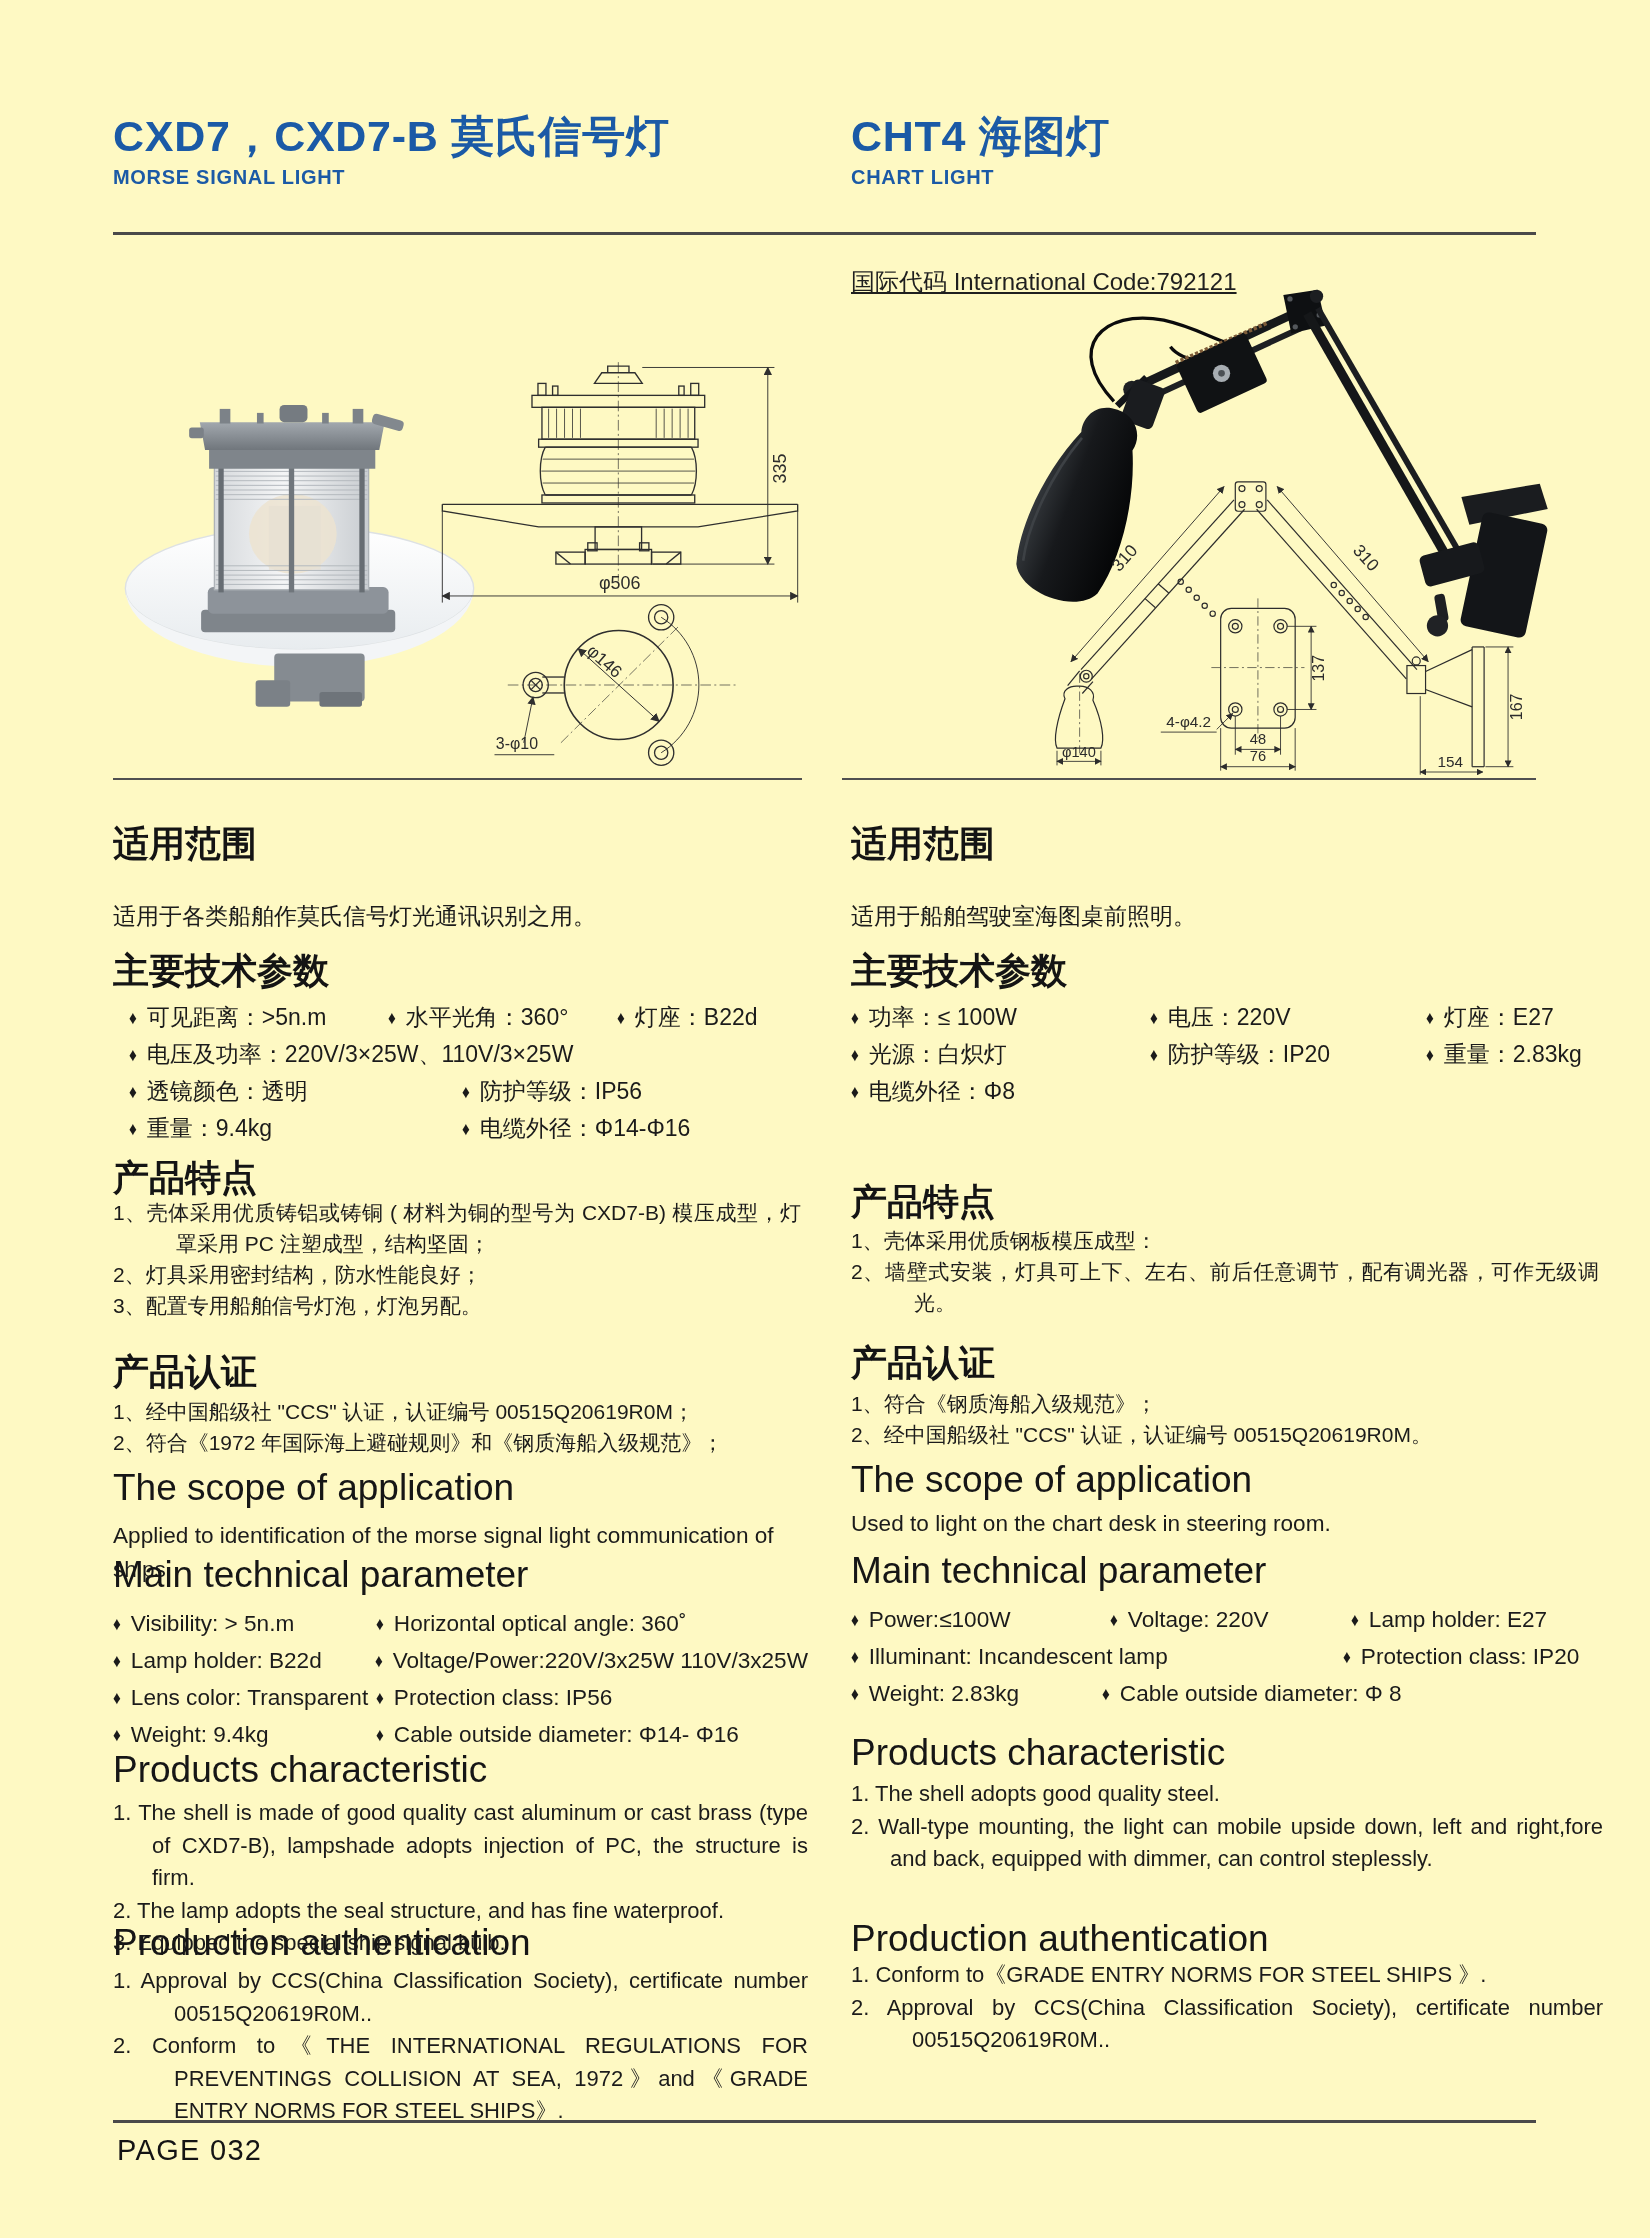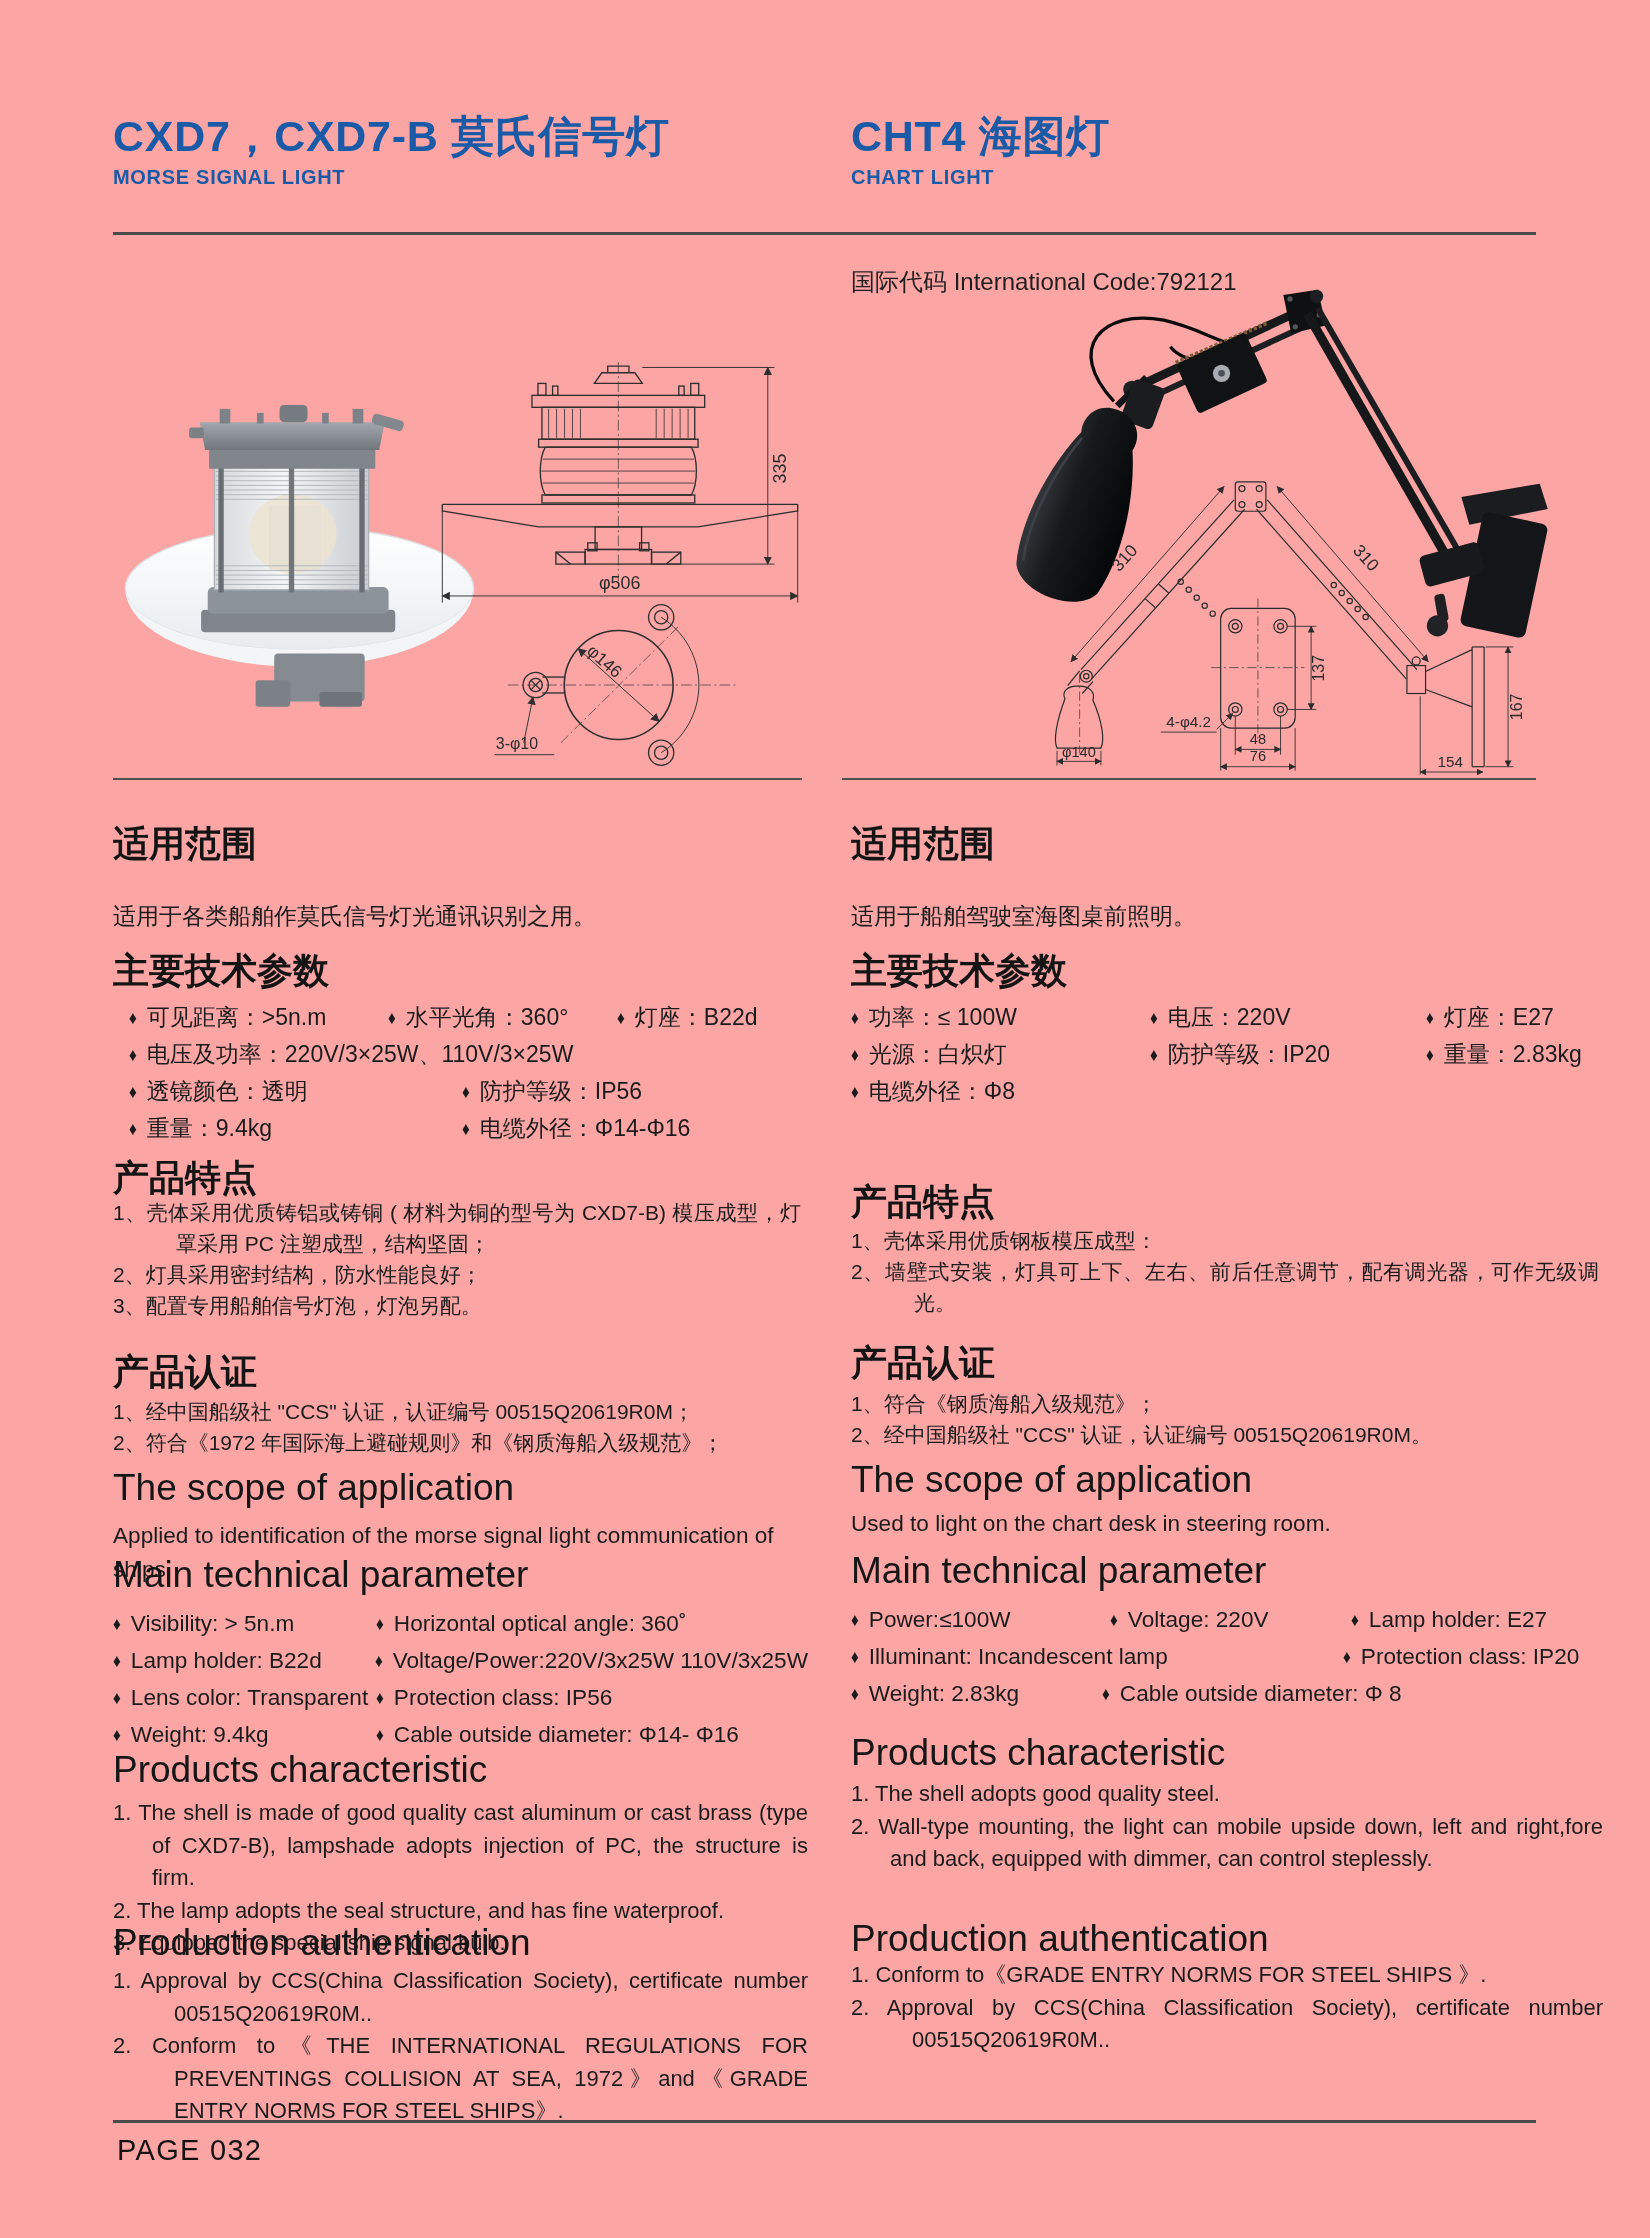--- a/index.html
+++ b/index.html
@@ -1,22 +1,22 @@
 <!DOCTYPE html>
 <html style="font-size:10.6px"><head>
 <meta charset="utf-8">
 <style>
   html,body{margin:0;padding:0;background:#ffffff;}
-  .page{position:relative;width:1650px;height:2239px;background:#fca5a5;overflow:hidden;
+  .page{position:relative;width:1650px;height:2239px;background:#fef9c3;overflow:hidden;
         font-family:"Liberation Sans","DejaVu Sans",sans-serif;color:#1b1b1b;}
   .abs{position:absolute;}
   
   .title-cn{font-size:43px;font-weight:700;color:#1b5aa6;letter-spacing:0.7px;line-height:1.08;}
   .title-en{font-size:20px;font-weight:700;color:#1b5aa6;letter-spacing:0.7px;margin-top:6.7px;}
-  .intl-code{font-size:24px;color:#1f1f1f;}
+  .intl-code{font-size:24px;color:#1f1f1f;text-decoration:underline;}
   
   .rule{background:#4a4a4a;}
   
   .h-cn{font-size:36px;font-weight:700;color:#141414;line-height:1.15;}
   .h-en{font-size:37px;font-weight:400;color:#161616;line-height:1.15;}
   .body-cn{font-size:23px;line-height:1.5;}
   .body-en{font-size:22.6px;line-height:1.5;}
   
   .p-row{display:flex;line-height:35px;font-size:23px;white-space:nowrap;}
   .p-row.en{font-size:22.6px;}

